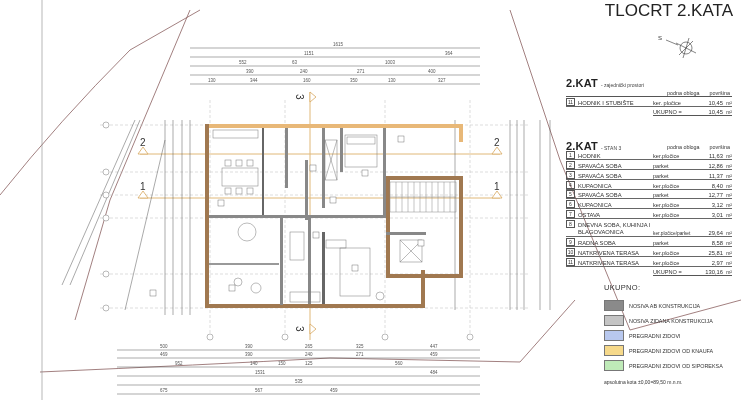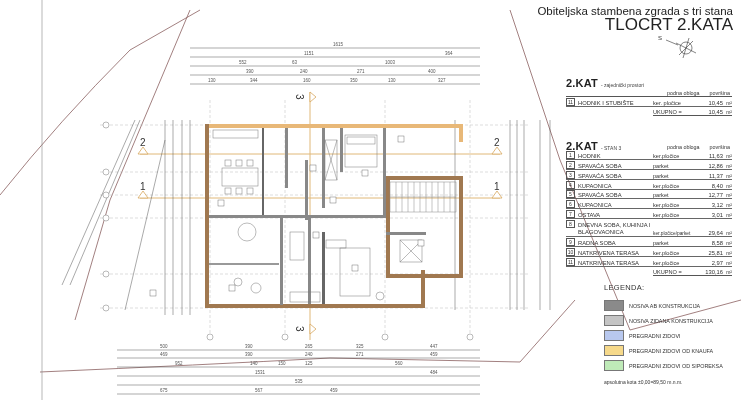--- a/index.html
+++ b/index.html
@@ -259,21 +259,20 @@
     <circle r="6"></circle>
     <line x1="-10" y1="-5" x2="10" y2="5"></line>
     <line x1="-3" y1="10" x2="3" y2="-10"></line>
     <line x1="-7" y1="7" x2="7" y2="-7"></line>
     <line x1="-20" y1="-8" x2="-8" y2="-3"></line>
     <text x="-28" y="-8" font-size="6" fill="#333" stroke="none" font-family="Liberation Sans, sans-serif">S</text>
   </g>
 </svg>
 
 <div class="title">
-  <div class="l1">Obiteljska stambena zgrada s tri stana</div>
   <div class="l2">TLOCRT 2.KATA</div>
 </div>
 
 <div class="tbl" style="top:77px;">
   <div class="hdr">
     <span class="kat">2.KAT</span>
     <span class="sub">- zajednički prostori</span>
   </div>
   <div class="cols">
     <span>podna obloga</span>
@@ -380,21 +379,21 @@
     <span class="unit">m²</span>
   </div>
   <div class="total">
     <span class="lab">UKUPNO =</span>
     <span class="area">130,16</span>
     <span class="unit">m²</span>
   </div>
 </div>
 
 <div class="legend">
-  <div class="lt">LEGENDA:</div>
+  <div class="lt">UKUPNO:</div>
   <div class="li">
     <span class="sw" style="background:#8a8a8a;"></span>
     <span class="lbl">NOSIVA AB KONSTRUKCIJA</span>
   </div>
   <div class="li">
     <span class="sw" style="background:#c4c4c4;"></span>
     <span class="lbl">NOSIVA ZIDANA KONSTRUKCIJA</span>
   </div>
   <div class="li">
     <span class="sw" style="background:#b8c8ee;"></span>

